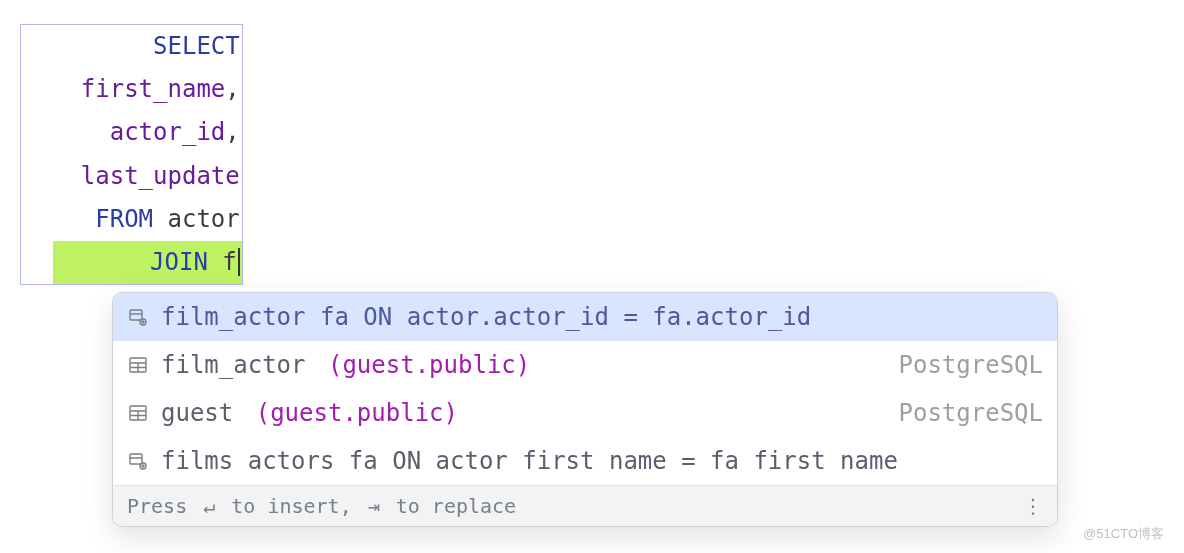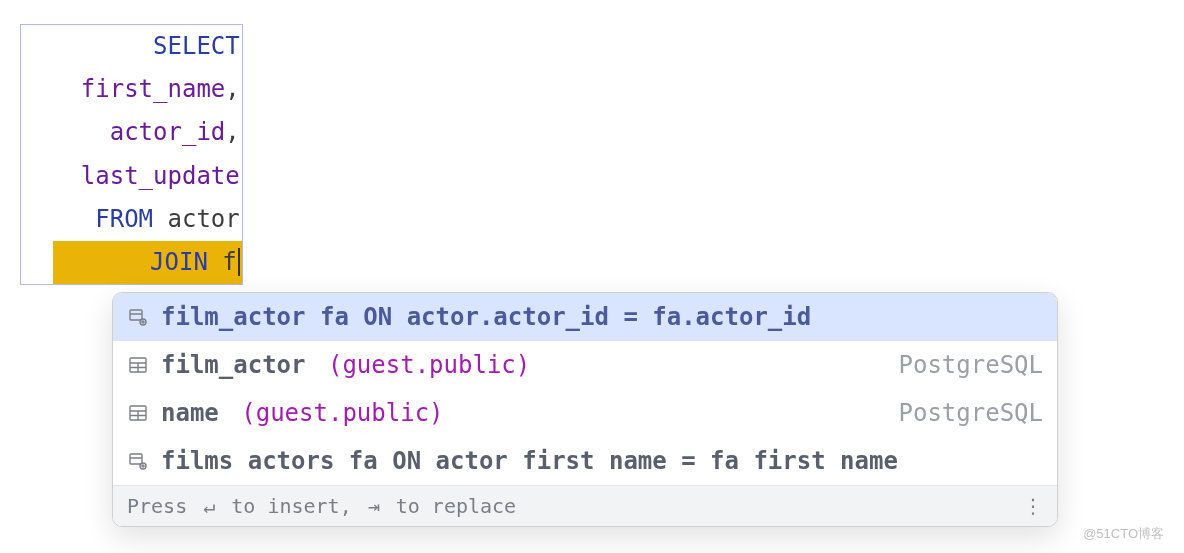--- a/index.html
+++ b/index.html
@@ -21,21 +21,21 @@
     padding: 0;
     text-align: right;
   }
   .code-line {
     white-space: pre;
     line-height: 1.8;
     color: #333;
     padding: 0 2px;
   }
   .code-line.active {
-    background: #eab308;
+    background: #bef264;
     margin-left: 32px;
   }
   .kw { color: #2a3da3; font-weight: 400; }
   .col { color: #6a1b9a; }
   .plain { color: #3c3c3c; }
   .cursor-typed { border-right: 2px solid #333; padding-right: 1px; }
   .suggestions {
     position: absolute;
     left: 112px;
     top: 292px;
@@ -49,21 +49,21 @@
   .suggestion-item {
     display: flex;
     align-items: center;
     padding: 10px 14px;
     gap: 12px;
     cursor: pointer;
   }
   .suggestion-item.selected { background: #d9e4ff; }
   .sugg-icon { width: 22px; height: 22px; flex: 0 0 22px; display: flex; align-items: center; justify-content: center; }
   .sugg-text { flex: 1; display: flex; gap: 8px; align-items: baseline; min-width: 0; }
-  .sugg-primary { color: #5a5f6e; white-space: pre; overflow: hidden; font-weight: bold; }
+  .sugg-primary { color: #5a5f6e; white-space: pre; overflow: hidden; }
   .sugg-secondary { color: #a21caf; white-space: pre; }
   .sugg-right { color: #9aa0a6; white-space: nowrap; margin-left: auto; }
   .suggestion-item.selected .sugg-primary { color: #4b5a9a; }
   .suggestions-footer {
     display: flex;
     align-items: center;
     justify-content: space-between;
     background: #f2f3f5;
     border-top: 1px solid #e3e3e3;
     padding: 8px 14px;
@@ -129,21 +129,21 @@
       <div class="suggestion-item">
         <span class="sugg-icon">
           <svg width="20" height="20" viewBox="0 0 20 20" fill="none" stroke="#7a7f87" stroke-width="1.4">
             <rect x="2" y="3" width="16" height="14" rx="1"></rect>
             <line x1="2" y1="8" x2="18" y2="8"></line>
             <line x1="2" y1="12.5" x2="18" y2="12.5"></line>
             <line x1="10" y1="8" x2="10" y2="17"></line>
           </svg>
         </span>
         <span class="sugg-text">
-          <span class="sugg-primary">name </span>
+          <span class="sugg-primary">guest </span>
           <span class="sugg-secondary">(guest.public)</span>
         </span>
         <span class="sugg-right">PostgreSQL</span>
       </div>
       <div class="suggestion-item clipped">
         <span class="sugg-icon">
           <svg width="20" height="20" viewBox="0 0 20 20" fill="none" stroke="#7a7f87" stroke-width="1.4">
             <rect x="2" y="3" width="12" height="10" rx="1"></rect>
             <line x1="2" y1="7" x2="14" y2="7"></line>
             <circle cx="15" cy="15" r="3"></circle>

